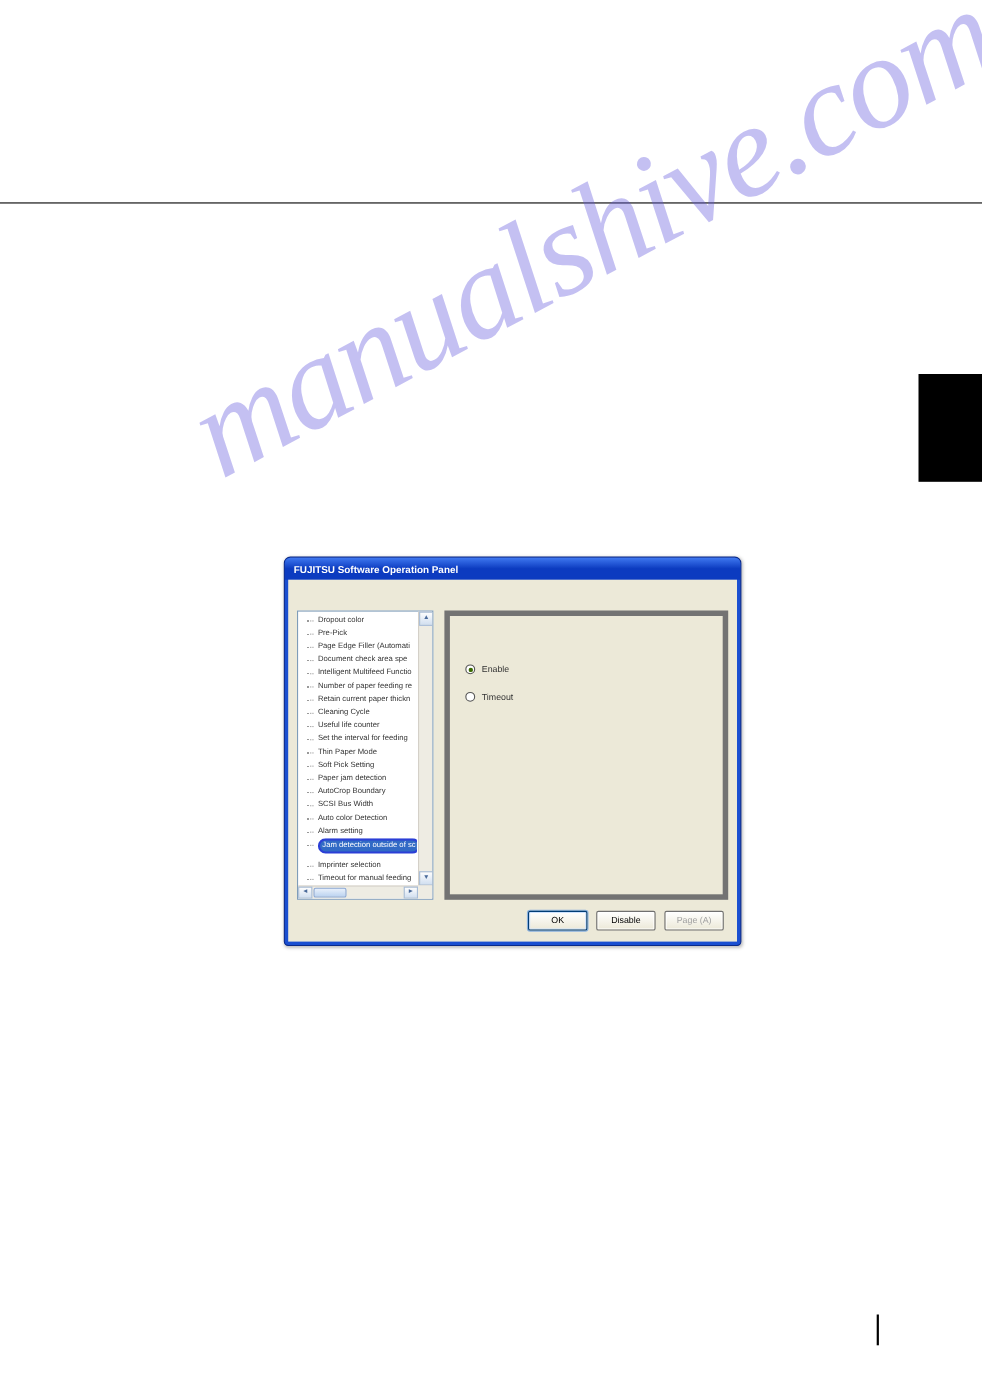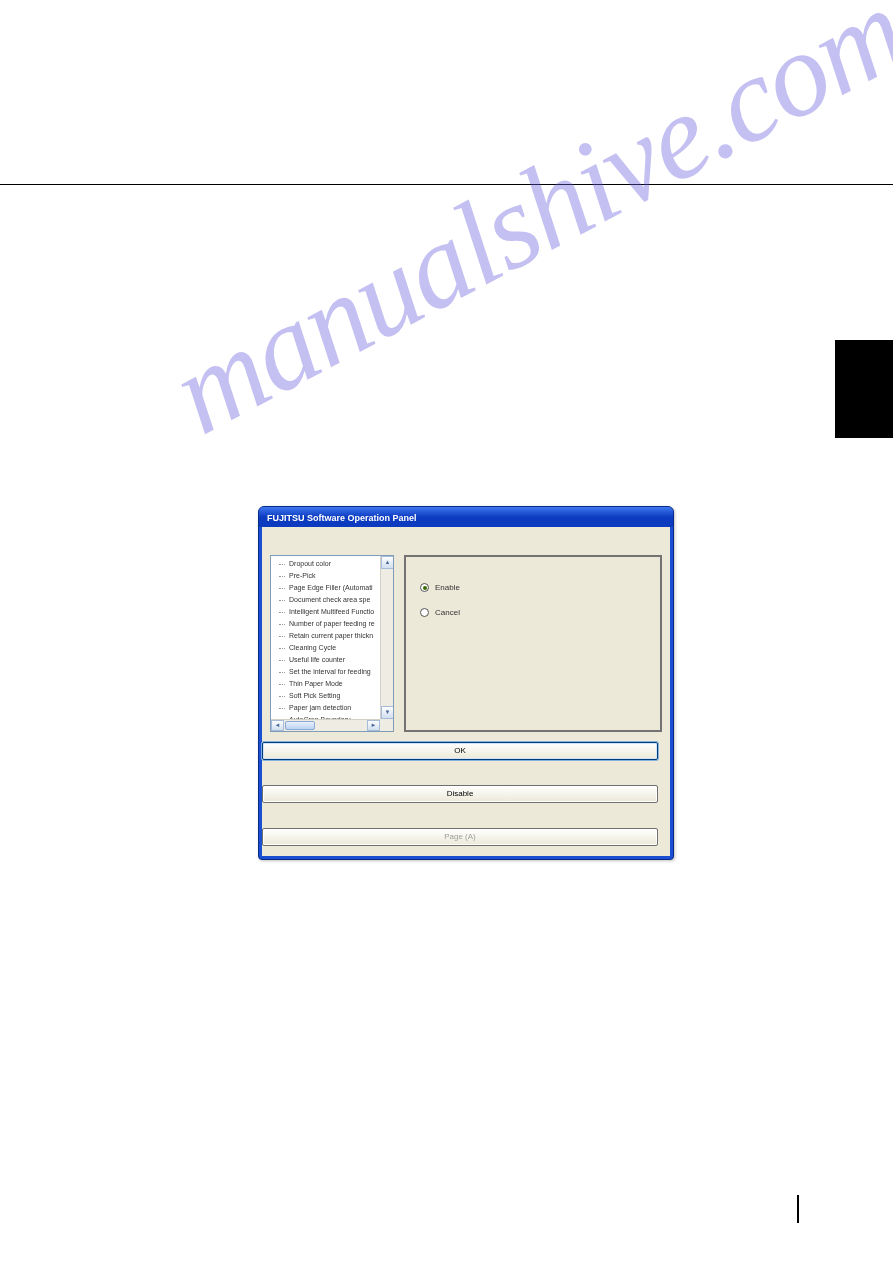--- a/index.html
+++ b/index.html
@@ -161,38 +161,38 @@
   .h-scroll .thumb{
     position:absolute; left:14px; top:1px;
     width:30px; height:9px;
     background: linear-gradient(to bottom,#e8f0fb,#bcd3f0);
     border:1px solid #8aa8d8;
     border-radius:2px;
   }
   .corner { position:absolute; right:0; bottom:0; width:13px; height:12px; background:#eeece3; }
   .options-panel {
     flex: 1;
-    border: 2px solid #737373;
+    border: 5px solid #737373;
     background: #ece9d8;
-    padding: 26px 14px;
+    padding: 44px 14px;
     font-size: 8px;
     color: #333;
   }
   .radio-row { display:flex; align-items:center; gap:6px; margin-bottom:16px; }
   .radio-dot {
     width:9px; height:9px; border:1px solid #555; border-radius:50%;
     display:inline-flex; align-items:center; justify-content:center;
     background:#fff;
   }
   .radio-dot.checked::after{
     content:""; width:4px; height:4px; background:#3a6a00; border-radius:50%;
   }
   .button-row {
     padding: 4px 12px 10px 0;
-    display:flex; justify-content:flex-end; gap:25px;flex-direction:column;
+    display:flex; justify-content:flex-end; gap:8px;
   }
   .win-btn {
     min-width:54px; height:18px;
     font-size:8px;
     background: linear-gradient(to bottom,#fff,#ece9d8);
     border:1px solid #707070;
     border-radius:2px;
     box-shadow: inset 0 0 0 1px #fff;
     color:#000;
     text-align:center;
@@ -264,21 +264,21 @@
         <div class="corner"></div>
       </div>
 
       <div class="options-panel">
         <div class="radio-row">
           <span class="radio-dot checked"></span>
           <span>Enable</span>
         </div>
         <div class="radio-row">
           <span class="radio-dot"></span>
-          <span>Cancel</span>
+          <span>Timeout</span>
         </div>
       </div>
 
     </div>
     <div class="button-row">
       <div class="win-btn default">OK</div>
       <div class="win-btn">Disable</div>
       <div class="win-btn disabled">Page (A)</div>
     </div>
   </div>

